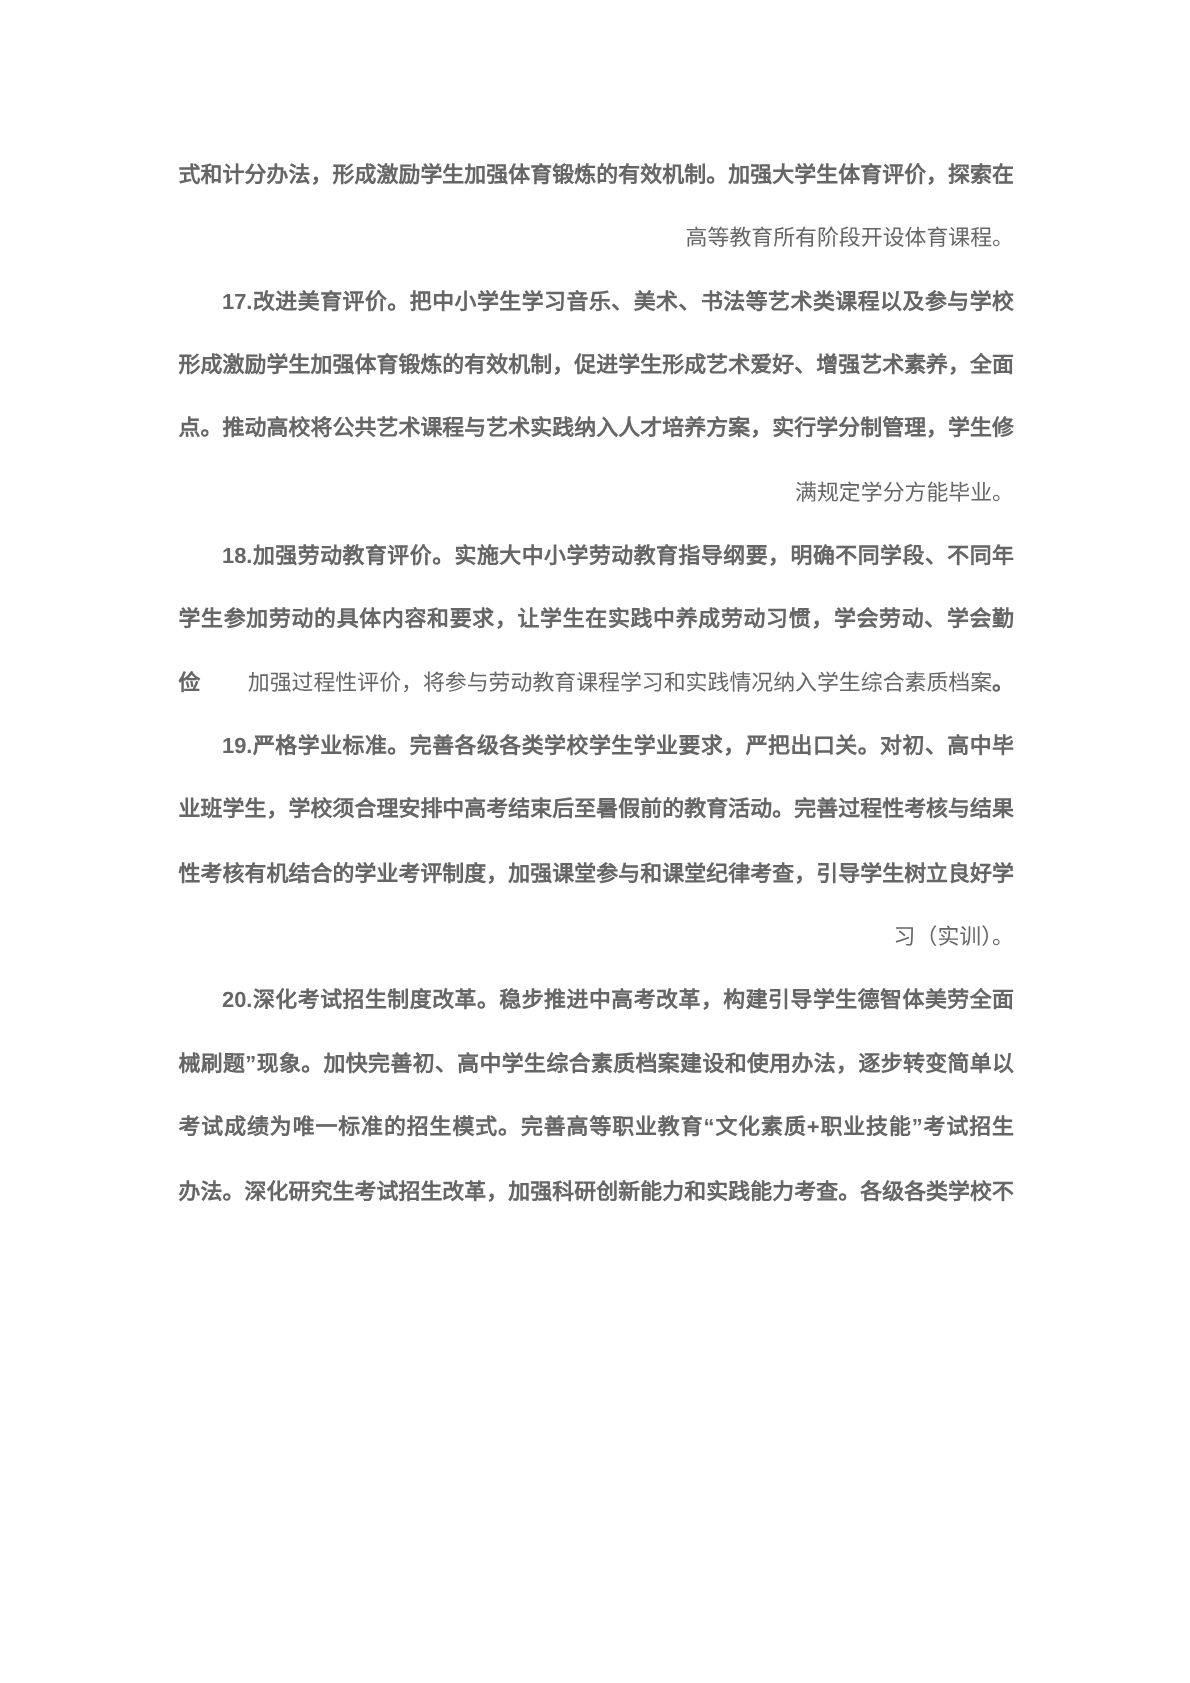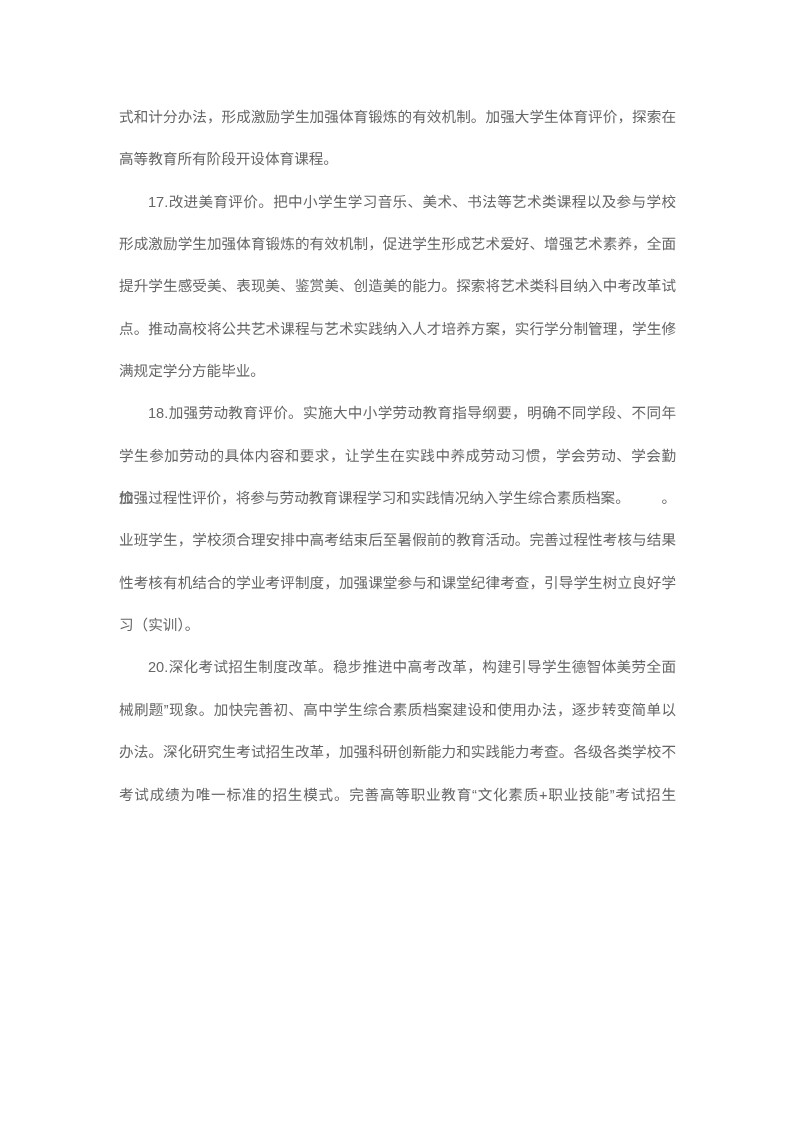--- a/index.html
+++ b/index.html
@@ -21,48 +21,49 @@
     top: 96px;
     width: 557px;
     color: #666666;
     font-size: 14.6px;
   }
   .line {
     box-sizing: border-box;
     width: 557px;
     line-height: 42.35px;
     height: 42.35px;
-    text-align: left;
+    text-align: right;
     letter-spacing: 0;
     white-space: normal;
     overflow: visible;
   }
   .line.justify {
     text-align: justify;
     text-align-last: justify;
     text-justify: inter-character;
+    font-weight: bold;
   }
   .line.indent {
     padding-left: 29px;
   }
 </style>
 </head>
 <body>
 
 <div class="doc-page">
   <div class="line justify">式和计分办法，形成激励学生加强体育锻炼的有效机制。加强大学生体育评价，探索在</div>
   <div class="line">高等教育所有阶段开设体育课程。</div>
   <div class="line justify indent">17.改进美育评价。把中小学生学习音乐、美术、书法等艺术类课程以及参与学校</div>
   <div class="line justify">形成激励学生加强体育锻炼的有效机制，促进学生形成艺术爱好、增强艺术素养，全面</div>
-  <div class="line justify">提升学生感受美、表现美、鉴赏美、创造美的能力。探索将艺术类科目纳入中考改革试</div>
   <div class="line justify">点。推动高校将公共艺术课程与艺术实践纳入人才培养方案，实行学分制管理，学生修</div>
   <div class="line">满规定学分方能毕业。</div>
   <div class="line justify indent">18.加强劳动教育评价。实施大中小学劳动教育指导纲要，明确不同学段、不同年</div>
   <div class="line justify">学生参加劳动的具体内容和要求，让学生在实践中养成劳动习惯，学会劳动、学会勤俭。</div>
   <div class="line">加强过程性评价，将参与劳动教育课程学习和实践情况纳入学生综合素质档案。</div>
+  <div class="line justify indent">19.严格学业标准。完善各级各类学校学生学业要求，严把出口关。对初、高中毕</div>
   <div class="line justify">业班学生，学校须合理安排中高考结束后至暑假前的教育活动。完善过程性考核与结果</div>
   <div class="line justify">性考核有机结合的学业考评制度，加强课堂参与和课堂纪律考查，引导学生树立良好学</div>
   <div class="line">习（实训）。</div>
   <div class="line justify indent">20.深化考试招生制度改革。稳步推进中高考改革，构建引导学生德智体美劳全面</div>
   <div class="line justify">械刷题”现象。加快完善初、高中学生综合素质档案建设和使用办法，逐步转变简单以</div>
+  <div class="line justify">考试成绩为唯一标准的招生模式。完善高等职业教育“文化素质+职业技能”考试招生</div>
   <div class="line justify">办法。深化研究生考试招生改革，加强科研创新能力和实践能力考查。各级各类学校不</div>
-  <div class="line justify">考试成绩为唯一标准的招生模式。完善高等职业教育“文化素质+职业技能”考试招生</div>
 </div>
 
 </body></html>

